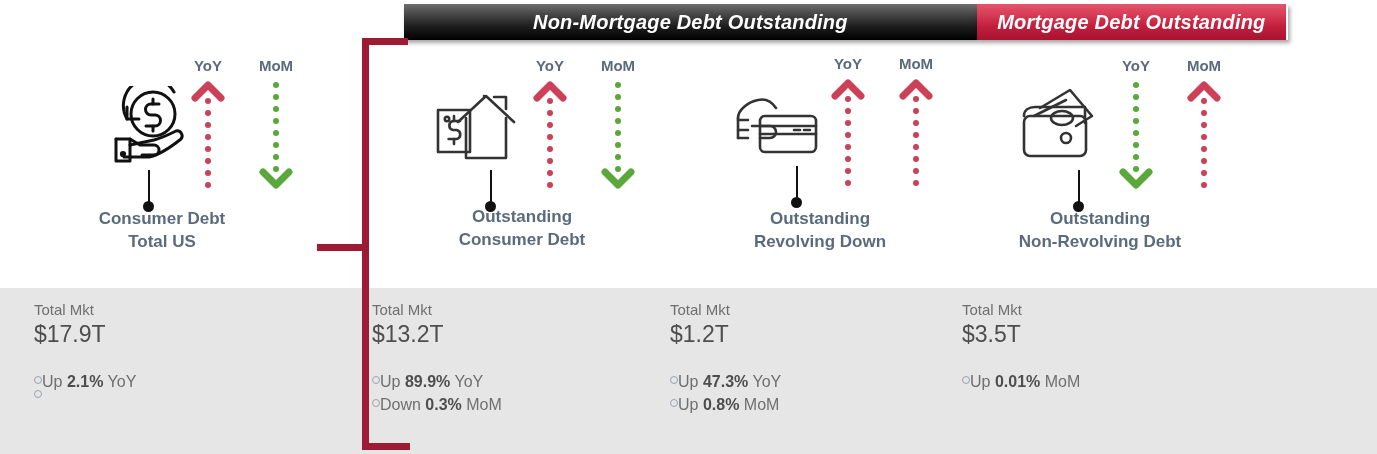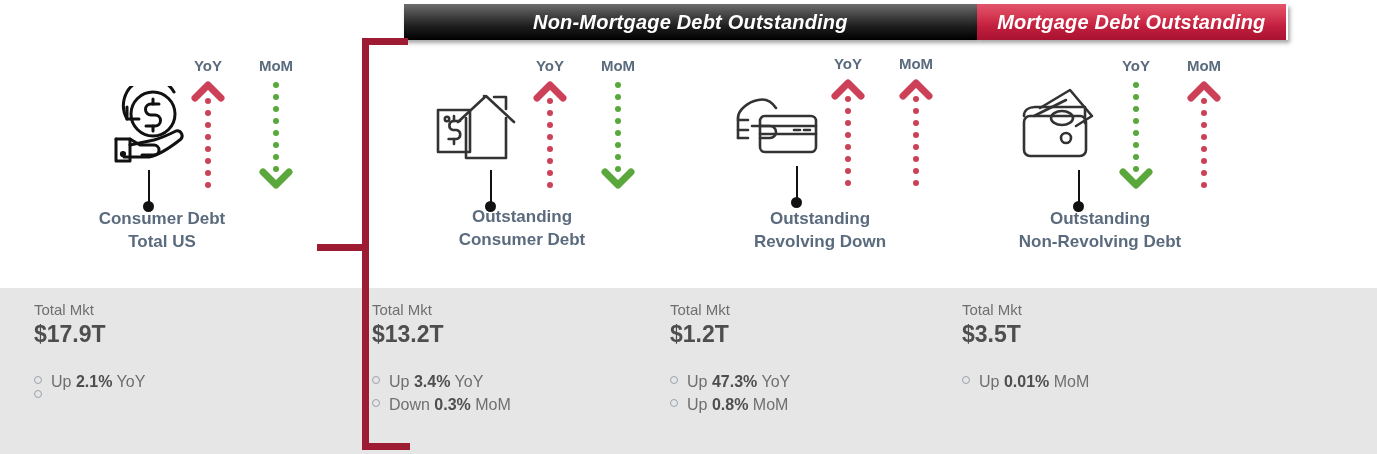--- a/index.html
+++ b/index.html
@@ -56,24 +56,24 @@
 
   .col-title{
     position:absolute;width:100%;text-align:center;
     font-size:17px;font-weight:bold;color:#5b6b7e;line-height:1.35;
   }
 
   
   .stat{position:absolute;top:300px;width:300px;}
   .stat-head{text-align:left;}
   .stat-mkt{font-size:15px;color:#6f6f6f;line-height:1.3;}
-  .stat-val{font-size:23px;font-weight:bold;color:#4e4e4e;line-height:1.25;}
+  .stat-val{font-size:23px;font-weight:normal;color:#4e4e4e;line-height:1.25;}
   .stat-list{margin:22px 0 0 0;padding:0;list-style:none;}
   .stat-li{
-    display:flex;align-items:baseline;gap:9px;
+    display:flex;align-items:baseline;
     font-size:16px;color:#6f6f6f;line-height:1.45;
   }
   .bullet{
     flex:none;width:6px;height:6px;border-radius:50%;
     border:1.4px solid #9aa3ad;background:transparent;
     position:relative;top:-3px;
   }
   .stat-txt b{color:#4e4e4e;font-weight:bold;}
 </style>
 </head>
@@ -373,21 +373,21 @@
   </div>
 
   <div class="stat" style="left:372px;">
     <div class="stat-head">
       <div class="stat-mkt">Total Mkt</div>
       <div class="stat-val">$13.2T</div>
     </div>
     <ul class="stat-list">
       <li class="stat-li">
         <span class="bullet"></span>
-        <span class="stat-txt"><span>Up</span> <b>3.4%</b> <span>YoY</span></span>
+        <span class="stat-txt"><span>Up</span> <b>89.9%</b> <span>YoY</span></span>
       </li>
       <li class="stat-li">
         <span class="bullet"></span>
         <span class="stat-txt"><span>Down</span> <b>0.3%</b> <span>MoM</span></span>
       </li>
     </ul>
   </div>
 
   <div class="stat" style="left:670px;">
     <div class="stat-head">

